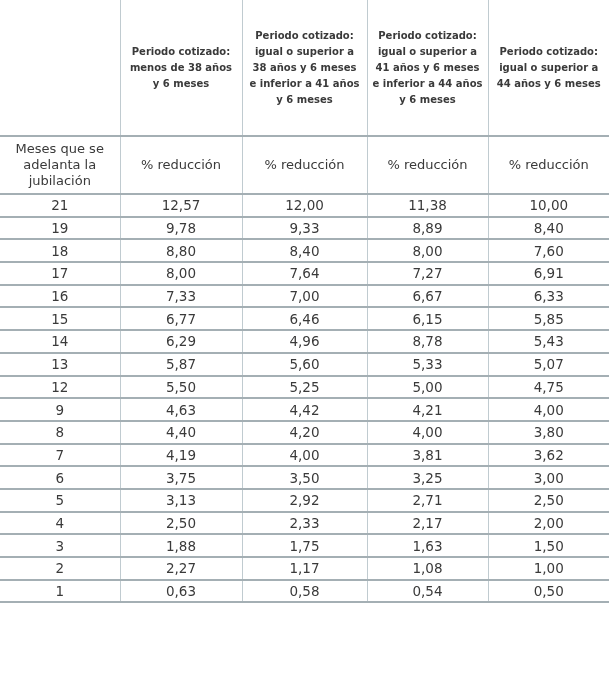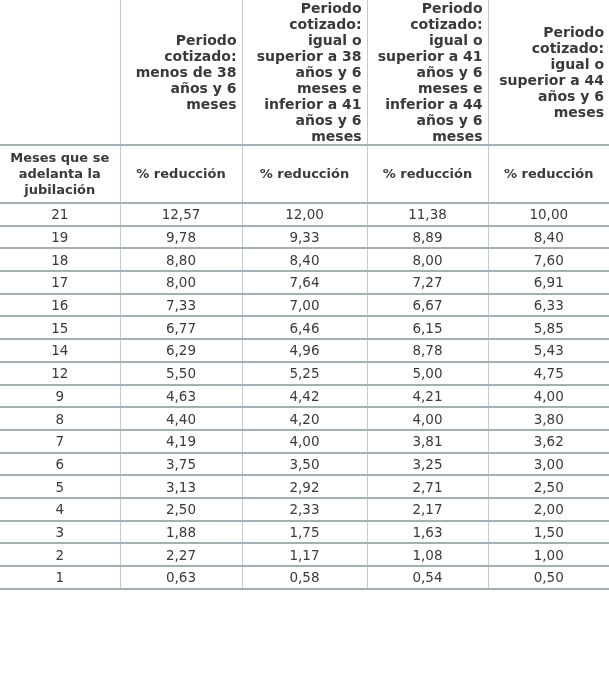--- a/index.html
+++ b/index.html
@@ -27,28 +27,27 @@
     border-right: 1px solid #c0cbd0;
     border-bottom: 2px solid #a4afb4;
     overflow: hidden;
   }
   th:last-child, td:last-child {
     border-right: none;
   }
   tr.period-header-row th {
     height: 136px;
     font-weight: bold;
-    font-size: 14px;
+    font-size: 10px;
     line-height: 16px;
     padding: 0 5px;
-    text-align: right;
   }
   tr.subheader-row th {
     height: 58px;
-    font-weight: bold;
+    font-weight: normal;
     font-size: 13px;
     line-height: 16px;
     padding: 0 6px;
   }
   tbody td {
     height: 22.7px;
     font-size: 13.5px;
     padding: 0 4px;
     white-space: nowrap;
   }
@@ -125,20 +124,27 @@
           <td>5,85</td>
         </tr>
         <tr>
           <td>14</td>
           <td>6,29</td>
           <td>4,96</td>
           <td>8,78</td>
           <td>5,43</td>
         </tr>
         <tr>
+          <td>13</td>
+          <td>5,87</td>
+          <td>5,60</td>
+          <td>5,33</td>
+          <td>5,07</td>
+        </tr>
+        <tr>
           <td>12</td>
           <td>5,50</td>
           <td>5,25</td>
           <td>5,00</td>
           <td>4,75</td>
         </tr>
         <tr>
           <td>9</td>
           <td>4,63</td>
           <td>4,42</td>

